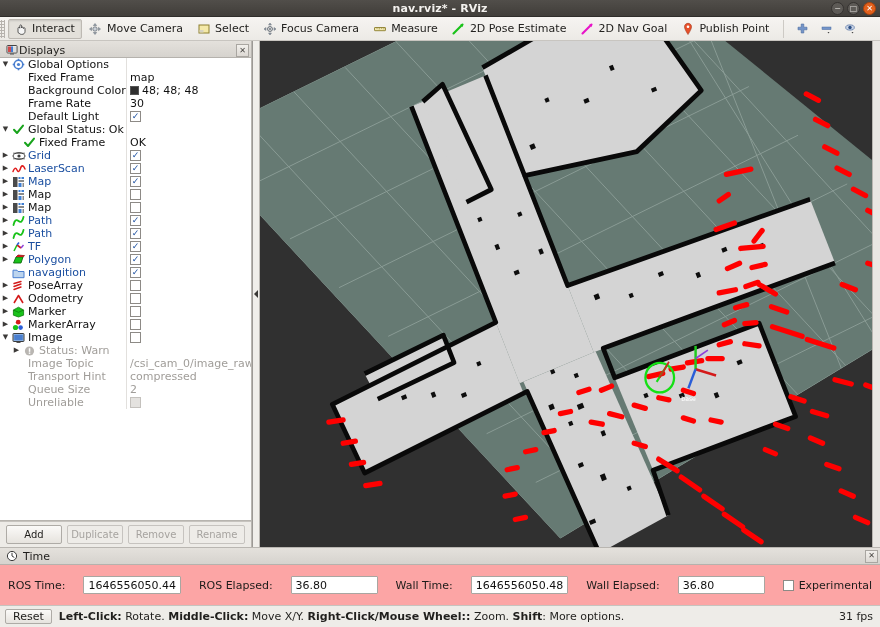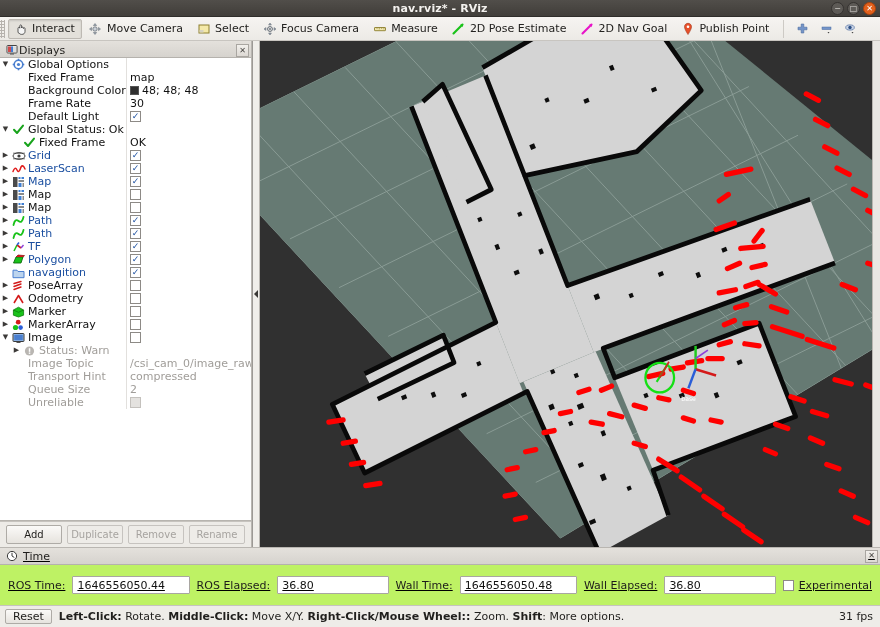--- a/index.html
+++ b/index.html
@@ -191,35 +191,34 @@
     border-right: 4px solid #3a3835;
   }
   .scroll-right {
     position: absolute; right: 0; top: 0; bottom: 0; width: 8px;
     background: #e9e7e3; border-left: 1px solid #b9b6b1; z-index: 6;
   }
 
   
   .timepanel {
     min-height: 58px;
-    background: #bef264;
+    background: #fca5a5;
     border-top: 1px solid #b9b6b1;
     display: flex; flex-direction: column;
     position: relative;
-    text-decoration: underline;
   }
   .time-head {
     height: 17px; min-height: 17px;
     background: linear-gradient(to bottom,#e4e1dc,#d6d3ce);
     border-bottom: 1px solid #b5b2ad;
     display: flex; align-items: center; padding: 0 2px 0 4px; gap: 4px;
   }
   .time-fields {
     flex: 1; display: flex; align-items: center;
-    padding: 0 8px; gap: 7px;
+    padding: 0 8px; gap: 18px;
   }
   .fld-lbl { font-size: 11px; color: #1d1c1a; white-space: nowrap; }
   .fld {
     height: 18px; font-size: 11px; color: #111;
     background: #ffffff; border: 1px solid #a9a6a1;
     padding: 0 4px; display: flex; align-items: center;
     border-radius: 1px;
   }
   .fld.w1 { width: 118px; }
   .fld.w2 { width: 112px; }

